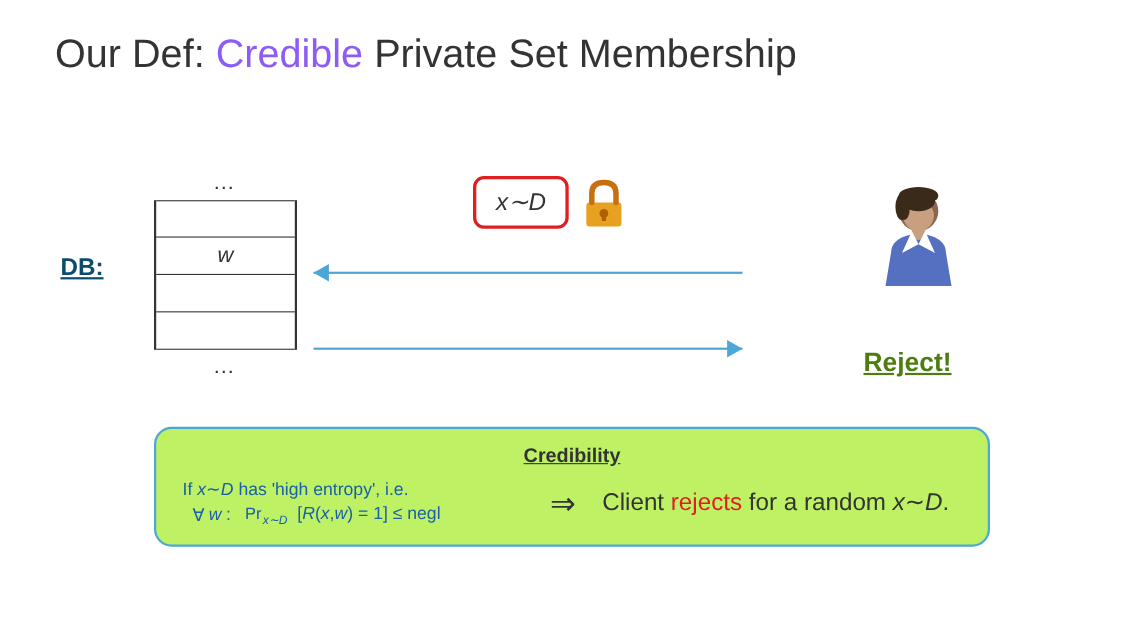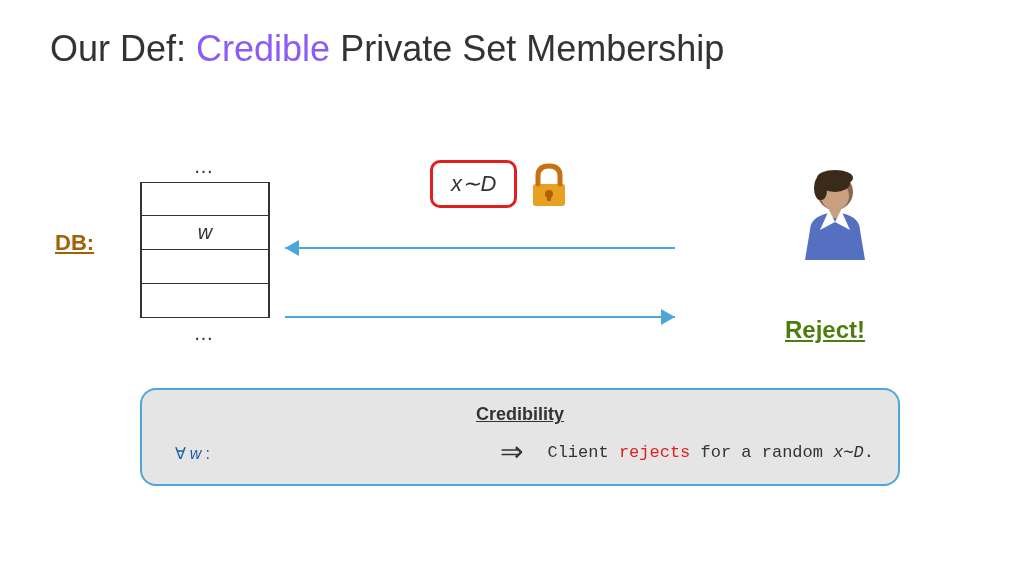--- a/index.html
+++ b/index.html
@@ -25,21 +25,21 @@
       color: #8b5cf6;
     }
 
     
     .db-label {
       position: absolute;
       top: 230px;
       left: 55px;
       font-size: 22px;
       font-weight: bold;
-      color: #a16207;
+      color: #0c4a6e;
       text-decoration: underline;
     }
 
     
     .db-table {
       position: absolute;
       top: 155px;
       left: 140px;
       width: 130px;
     }
@@ -158,21 +158,21 @@
 
     
     .credibility-box {
       position: absolute;
       top: 388px;
       left: 140px;
       width: 760px;
       border: 2px solid #4da6d8;
       border-radius: 16px;
       padding: 14px 24px 16px 24px;
-      background: #e5e5e5;
+      background: #bef264;
     }
     .credibility-title {
       text-align: center;
       font-size: 18px;
       font-weight: bold;
       text-decoration: underline;
       color: #333;
       margin-bottom: 10px;
     }
     .credibility-content {
@@ -190,24 +190,23 @@
       display: flex;
       align-items: center;
       gap: 4px;
     }
     .credibility-arrow {
       font-size: 28px;
       color: #333;
       margin: 0 24px;
     }
     .credibility-right {
-      font-size: 17px;
+      font-size: 22px;
       color: #333;
       flex: 1;
-      font-family: Liberation Mono, monospace;
     }
     .credibility-right .rejects {
       color: #e02020;
     }
 
     
     .math {
       font-style: italic;
     }
   </style>
@@ -274,22 +273,29 @@
     <ellipse cx="22" cy="20" rx="5" ry="10" fill="#3a2a1a"></ellipse>
   </svg>
 </div>
 
 <div class="reject-label">Reject!</div>
 
 <div class="credibility-box">
   <div class="credibility-title">Credibility</div>
   <div class="credibility-content">
     <div class="credibility-left">
+      <div>
+        If <i>x</i>∼<i>D</i> has 'high entropy', i.e.
+      </div>
       <div class="forall-line">
         &nbsp;&nbsp;∀<i>w</i>:&nbsp;&nbsp;
+        <span>
+          <span style="font-size:15px;">Pr</span><span style="font-size:11px; vertical-align:sub; margin-left:1px; font-style:italic;">x∼D</span>
+          &nbsp;[<i>R</i>(<i>x</i>,<i>w</i>) = 1] ≤ negl
+        </span>
       </div>
     </div>
     <div class="credibility-arrow">⇒</div>
     <div class="credibility-right">
       Client <span class="rejects">rejects</span> for a random <i>x</i>∼<i>D</i>.
     </div>
   </div>
 </div>
 
 </body></html>

